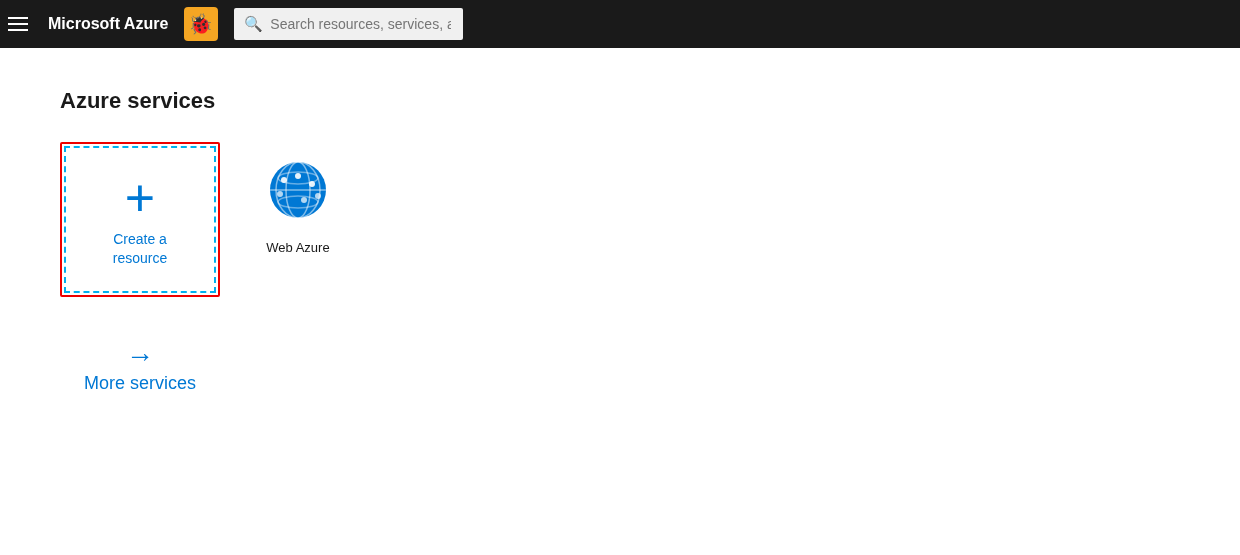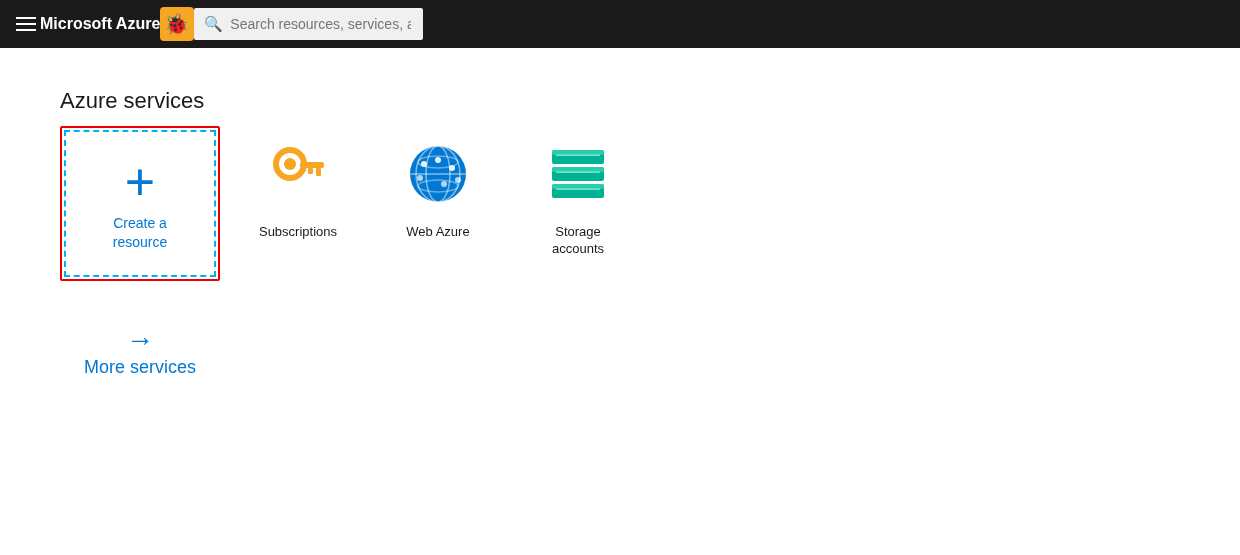--- a/index.html
+++ b/index.html
@@ -4,21 +4,22 @@
   <style>
     * { box-sizing: border-box; margin: 0; padding: 0; }
     body { font-family: 'Segoe UI', Arial, sans-serif; background: #f3f3f3; }
 
     
     .navbar {
       background: #1a1a1a;
       display: flex;
       align-items: center;
       height: 48px;
-      padding: 0 12px;
+      padding: 0 4px;
+      gap: 16px;
     }
     .nav-hamburger {
       display: flex; flex-direction: column; gap: 4px; cursor: pointer; padding: 4px;
     }
     .nav-hamburger span {
       display: block; width: 20px; height: 2px; background: #fff;
     }
     .nav-brand {
       color: #fff; font-weight: 700; font-size: 16px; white-space: nowrap;
     }
@@ -57,23 +58,23 @@
 
     
     .main {
       background: #fff;
       min-height: calc(555px - 48px);
       padding: 40px 60px;
     }
 
     .section-title {
       font-size: 22px;
-      font-weight: 400;
+      font-weight: 700;
       color: #1a1a1a;
-      margin-bottom: 12px;
+      margin-bottom: 28px;
     }
 
     .services-grid {
       display: flex;
       flex-direction: row;
       gap: 0;
       align-items: flex-start;
     }
 
     .service-item {
@@ -187,35 +188,20 @@
         <div class="create-plus">+</div>
         <div class="create-label">Create a<br>resource</div>
       </div>
       <div class="more-services-row">
         <div class="more-services-arrow">→</div>
         <span class="more-services-label">More services</span>
       </div>
     </div>
 
 
-    <div class="service-item">
-      <div class="service-icon-wrapper">
-        <svg width="64" height="64" viewBox="0 0 64 64">
-
-          <circle cx="24" cy="22" r="14" fill="none" stroke="#f5a623" stroke-width="6"></circle>
-          <circle cx="24" cy="22" r="6" fill="#f5a623"></circle>
-
-          <rect x="34" y="20" width="24" height="6" rx="2" fill="#f5a623"></rect>
-
-          <rect x="50" y="26" width="5" height="8" rx="1" fill="#f5a623"></rect>
-          <rect x="42" y="26" width="5" height="6" rx="1" fill="#f5a623"></rect>
-        </svg>
-      </div>
-      <span class="service-label">Subscriptions</span>
-    </div>
 
 
     <div class="service-item">
       <div class="service-icon-wrapper">
         <svg width="64" height="64" viewBox="0 0 64 64">
 
           <circle cx="32" cy="32" r="28" fill="#0078d4"></circle>
 
           <ellipse cx="32" cy="32" rx="12" ry="28" fill="none" stroke="#fff" stroke-width="1.5" opacity="0.5"></ellipse>
           <ellipse cx="32" cy="32" rx="22" ry="28" fill="none" stroke="#fff" stroke-width="1.5" opacity="0.5"></ellipse>
@@ -228,36 +214,15 @@
           <circle cx="32" cy="18" r="3" fill="#fff" opacity="0.9"></circle>
           <circle cx="46" cy="26" r="3" fill="#fff" opacity="0.9"></circle>
           <circle cx="14" cy="36" r="3" fill="#fff" opacity="0.7"></circle>
           <circle cx="38" cy="42" r="3" fill="#fff" opacity="0.7"></circle>
           <circle cx="52" cy="38" r="3" fill="#fff" opacity="0.7"></circle>
         </svg>
       </div>
       <span class="service-label">Web Azure</span>
     </div>
 
-    <div class="service-item">
-      <div class="service-icon-wrapper">
-        <svg width="64" height="64" viewBox="0 0 64 64">
-
-          <rect x="6" y="8" width="52" height="14" rx="2" fill="#00b294"></rect>
-
-          <rect x="10" y="12" width="44" height="2" rx="1" fill="#fff" opacity="0.5"></rect>
-
-          <rect x="6" y="25" width="52" height="14" rx="2" fill="#00b294"></rect>
-          <rect x="10" y="29" width="44" height="2" rx="1" fill="#fff" opacity="0.5"></rect>
-
-          <rect x="6" y="42" width="52" height="14" rx="2" fill="#00b294"></rect>
-          <rect x="10" y="46" width="44" height="2" rx="1" fill="#fff" opacity="0.5"></rect>
-
-          <rect x="6" y="8" width="52" height="5" rx="2" fill="#40e0c0" opacity="0.6"></rect>
-          <rect x="6" y="25" width="52" height="5" rx="2" fill="#40e0c0" opacity="0.6"></rect>
-          <rect x="6" y="42" width="52" height="5" rx="2" fill="#40e0c0" opacity="0.6"></rect>
-        </svg>
-      </div>
-      <span class="service-label">Storage<br>accounts</span>
-    </div>
 
   </div>
 </main>
 
 </body></html>

